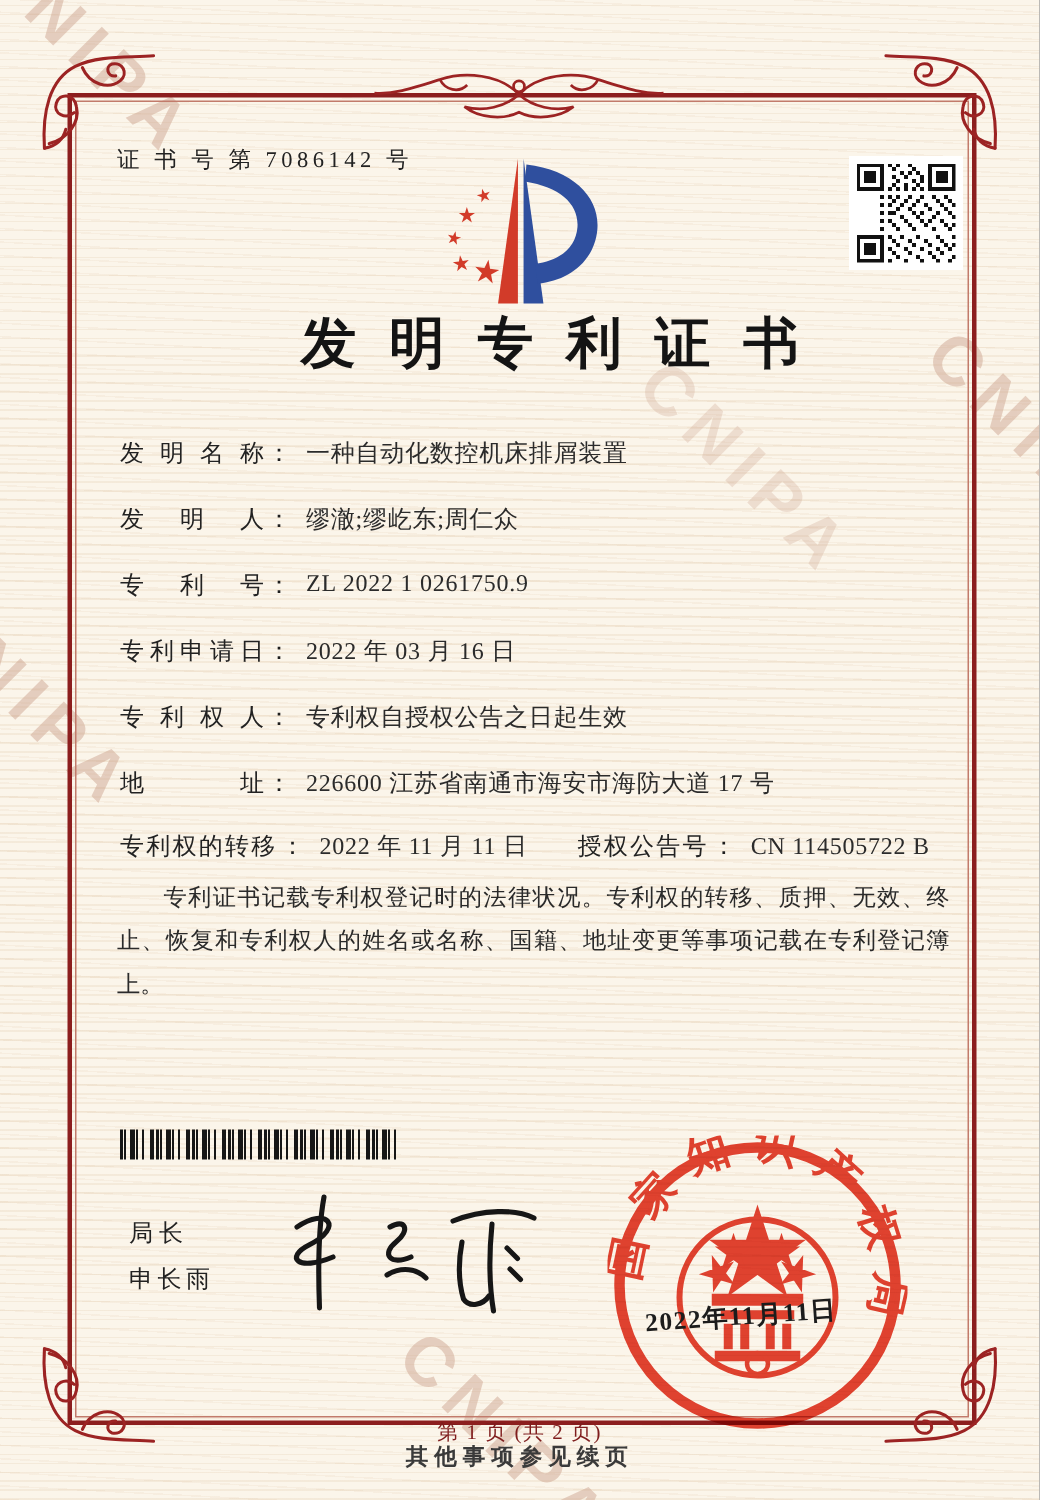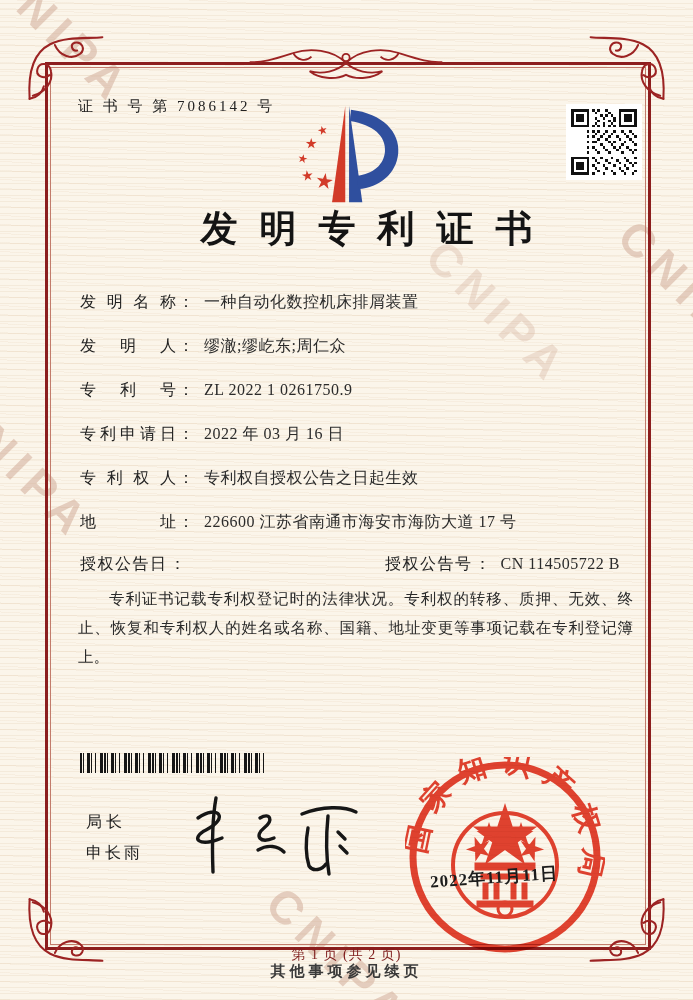--- a/index.html
+++ b/index.html
@@ -188,22 +188,23 @@
     </div>
     <div class="frow">
       <span class="flabel">地址</span>
         <span class="colon">：</span>
       <span class="fvalue">226600 江苏省南通市海安市海防大道 17 号</span>
     </div>
   </div>
 
   <div class="grant">
     <div class="left">
-      <span class="glabel">授权公告日</span>
-        <span class="colon">：</span>
+      <span class="glabel">专利权的转移</span>
+        <span class="colon">：</span>
+      <span class="fvalue">2022 年 11 月 11 日</span>
     </div>
     <div class="right">
       <span class="glabel">授权公告号</span>
         <span class="colon">：</span>
       <span class="fvalue">CN 114505722 B</span>
     </div>
   </div>
 
   <div class="body-text">
     <p>专利证书记载专利权登记时的法律状况。专利权的转移、质押、无效、终止、恢复和专利权人的姓名或名称、国籍、地址变更等事项记载在专利登记簿上。</p>

